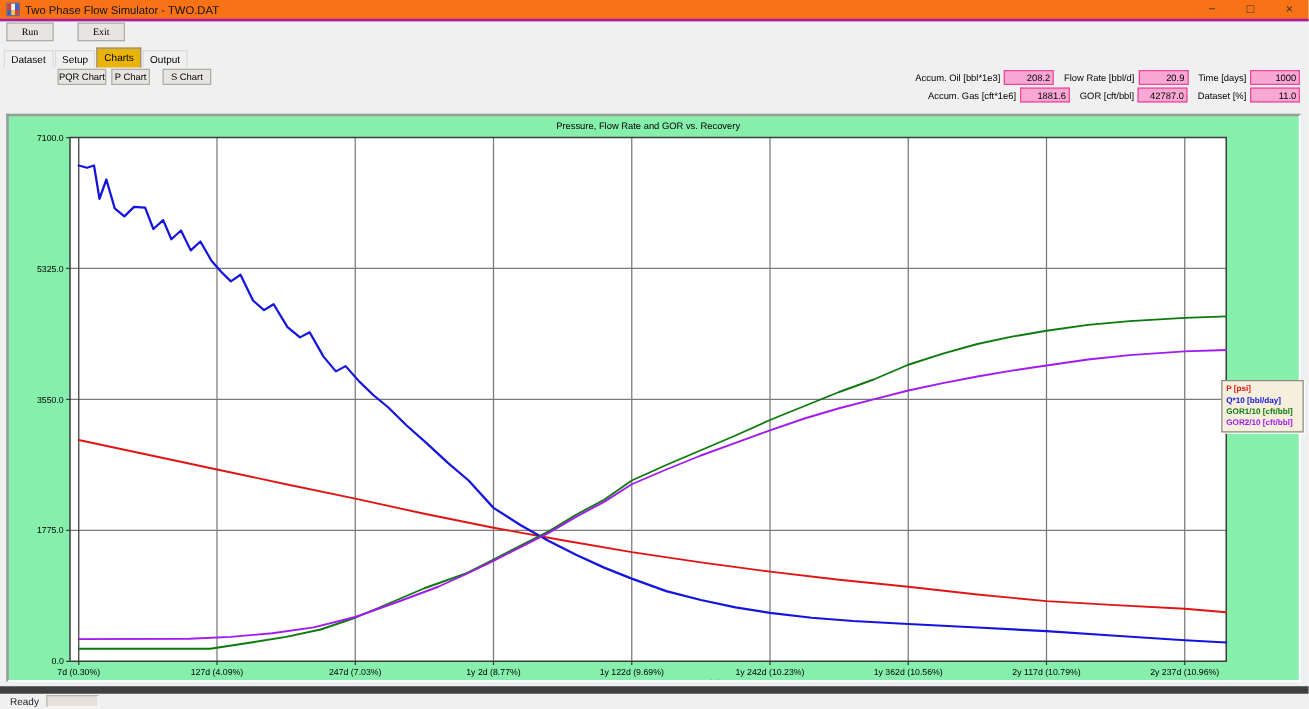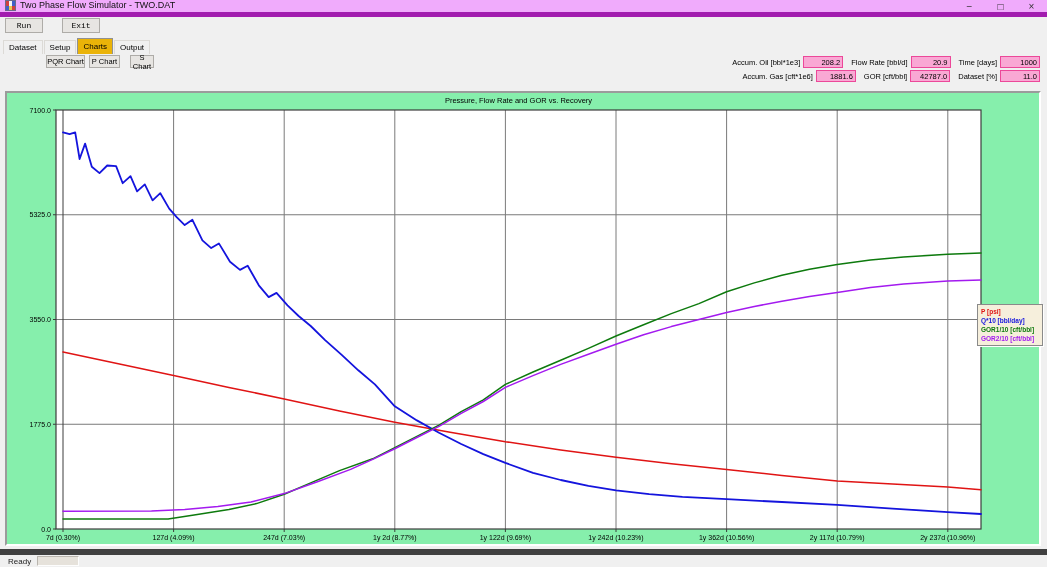--- a/index.html
+++ b/index.html
@@ -8,22 +8,22 @@
     font-family:"Liberation Sans", sans-serif;
     background:#f0f0f0;
     position:relative;
     overflow:hidden;
     font-size:8px;
     color:#000;
   }
   
   .titlebar {
     position:absolute; left:0; top:0; width:1047px; height:17px;
-    background:#f0abfc; border-bottom:5px solid #a21caf;
-    display:flex; align-items:flex-start;
+    background:#f97316; border-bottom:2px solid #a21caf;
+    display:flex; align-items:center;
   }
   .app-icon {
     width:11px; height:11px; margin:0 4px 0 5px;
     border:1px solid #6a6a8a;
     display:grid; grid-template-columns:1fr 1fr 1fr; grid-template-rows:1fr 1fr;
   }
   .app-icon i { display:block; }
   .app-icon i:nth-child(1){background:#d04040;}
   .app-icon i:nth-child(2){background:#f5f5f5;}
   .app-icon i:nth-child(3){background:#4060c8;}
@@ -34,21 +34,21 @@
   .winbtns { margin-left:auto; display:flex; height:100%; }
   .winbtn {
     width:31px; height:100%; display:flex; align-items:center; justify-content:center;
     font-size:10px; color:#333; cursor:default;
   }
   
   .btn {
     position:absolute; background:#e7e5e2; border:1px solid #aeaca8;
     font-size:8px; text-align:center; color:#000;
     display:flex; align-items:center; justify-content:center;
-    font-family:Liberation Mono, monospace;
+    font-family:Liberation Serif, serif;
   }
   #btn-run  { left:5px;  top:18px; width:38px; height:15px; }
   #btn-exit { left:62px; top:18px; width:38px; height:15px; }
   
   #tabs { position:absolute; left:3px; top:40px; height:14px; display:flex; align-items:flex-end; }
   .tab {
     font-size:8px; padding:2px 5px 2px 5px; margin-right:1px;
     border:1px solid #dcdad6; border-bottom:none; background:#f0f0f0; color:#000;
   }
   .tab.active {
@@ -56,21 +56,21 @@
     padding-top:3px; padding-bottom:3px; position:relative; z-index:2;
   }
   
   #chartbtns { position:absolute; left:5px; top:55px; display:flex;padding-left:41px; }
   #chartbtns .cbtn {
     background:#e7e5e2; border:1px solid #aeaca8; height:13px;
     font-size:7.5px; display:flex; align-items:center; justify-content:center;
   }
   #chartbtns .cbtn:nth-child(1){ width:39px; margin-right:4px; }
   #chartbtns .cbtn:nth-child(2){ width:31px; margin-right:10px; }
-  #chartbtns .cbtn:nth-child(3){ width:24px;text-align:center; }
+  #chartbtns .cbtn:nth-child(3){ width:39px; }
   
   #fields { position:absolute; right:7px; top:56px; }
   .frow { display:flex; align-items:center; justify-content:flex-end; height:12px; margin-bottom:2px; }
   .flabel { font-size:7.5px; margin-right:3px; white-space:nowrap; }
   .fbox {
     width:40px; height:12px; background:#f9a8d4; border:1px solid #ec4899;
     font-size:7.5px; text-align:right; padding:0 2px;
     font-family:"Liberation Sans", sans-serif; margin-right:8px;
   }
   .frow .fbox:last-child { margin-right:0; }

